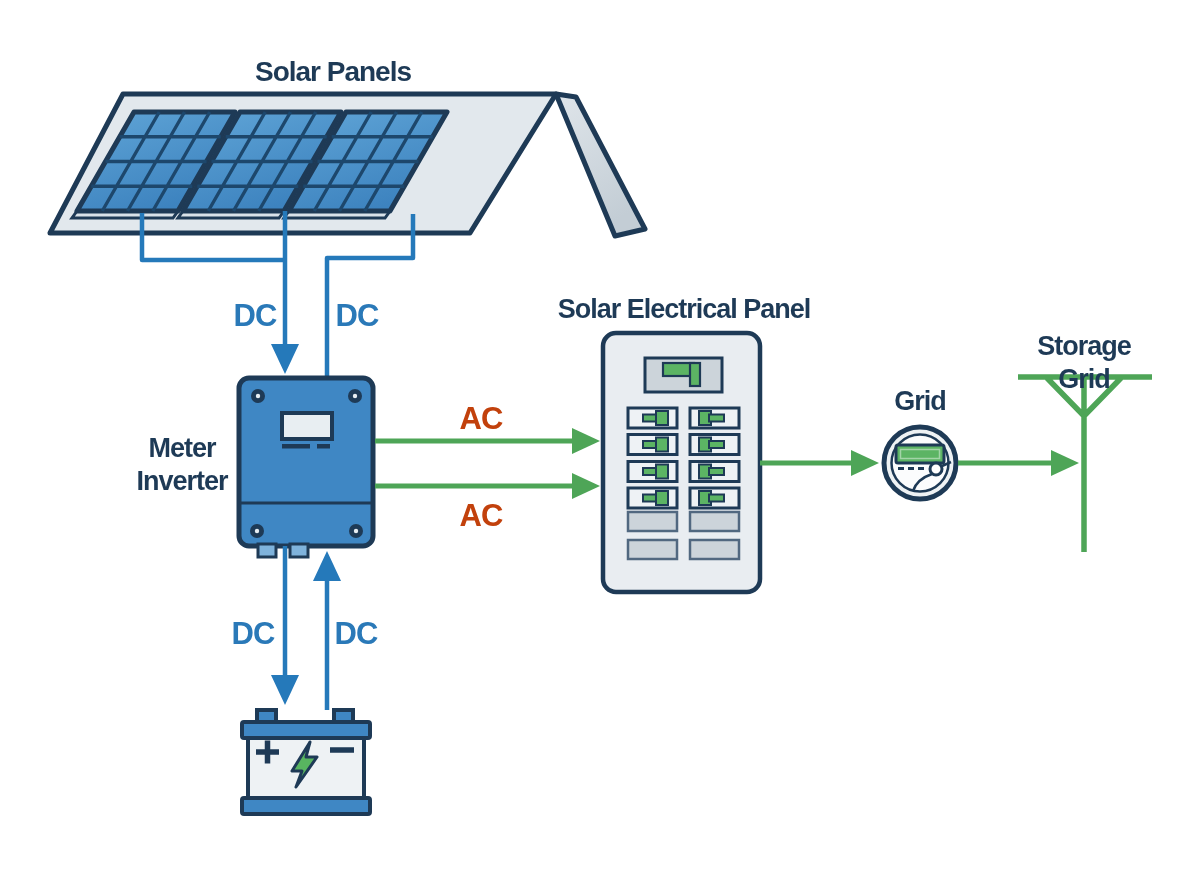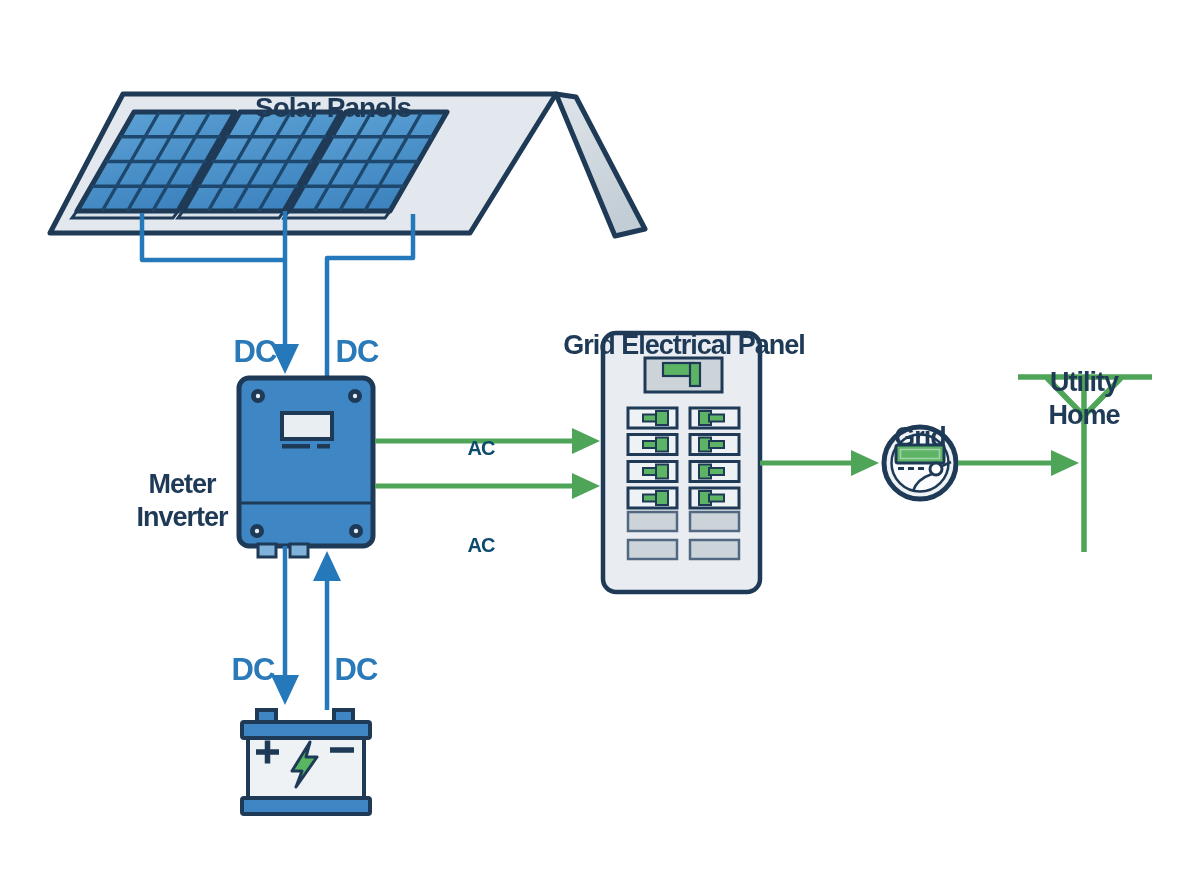--- a/index.html
+++ b/index.html
@@ -4,24 +4,24 @@
 <style>
   html,body{margin:0;padding:0;background:#ffffff;}
   .canvas{
     position:relative;width:1200px;height:896px;background:#ffffff;overflow:hidden;
     font-family:"Liberation Sans",sans-serif;
   }
   .canvas svg{position:absolute;left:0;top:0;}
   .lbl{
     position:absolute;transform:translateX(-50%);
     color:#1e3a56;font-size:27px;font-weight:bold;letter-spacing:-1px;
-    white-space:pre-line;text-align:center;line-height:1.22;margin-top:36px;
+    white-space:pre-line;text-align:center;line-height:1.22;
   }
   .lbl.blue{color:#2a79b8;font-size:31px;}
-  .lbl.green{color:#0c4a6e;font-size:20px;}
+  .lbl.green{color:#c2410c;font-size:31px;}
 </style>
 </head>
 <body>
 
 <div class="canvas">
 
   <svg width="1200" height="896" viewBox="0 0 1200 896">
     <defs>
       <linearGradient id="pgrad" x1="0" y1="0" x2="0.5" y2="1">
         <stop offset="0" stop-color="#60a5d7"></stop>
@@ -173,22 +173,22 @@
 
   <div class="lbl blue" style="left:255px;top:297px;">DC</div>
   <div class="lbl blue" style="left:357px;top:297px;">DC</div>
 
   <div class="lbl" style="left:182px;top:432px;">Meter
 Inverter</div>
 
   <div class="lbl green" style="left:481px;top:400px;">AC</div>
   <div class="lbl green" style="left:481px;top:497px;">AC</div>
 
-  <div class="lbl" style="left:684px;top:293px;">Grid Electrical Panel</div>
+  <div class="lbl" style="left:684px;top:293px;">Solar Electrical Panel</div>
 
   <div class="lbl" style="left:920px;top:385px;">Grid</div>
 
-  <div class="lbl" style="left:1084px;top:330px;">Utility Home</div>
+  <div class="lbl" style="left:1084px;top:330px;">Storage Grid</div>
 
   <div class="lbl blue" style="left:253px;top:615px;">DC</div>
   <div class="lbl blue" style="left:356px;top:615px;">DC</div>
 
 </div>
 
 </body></html>

